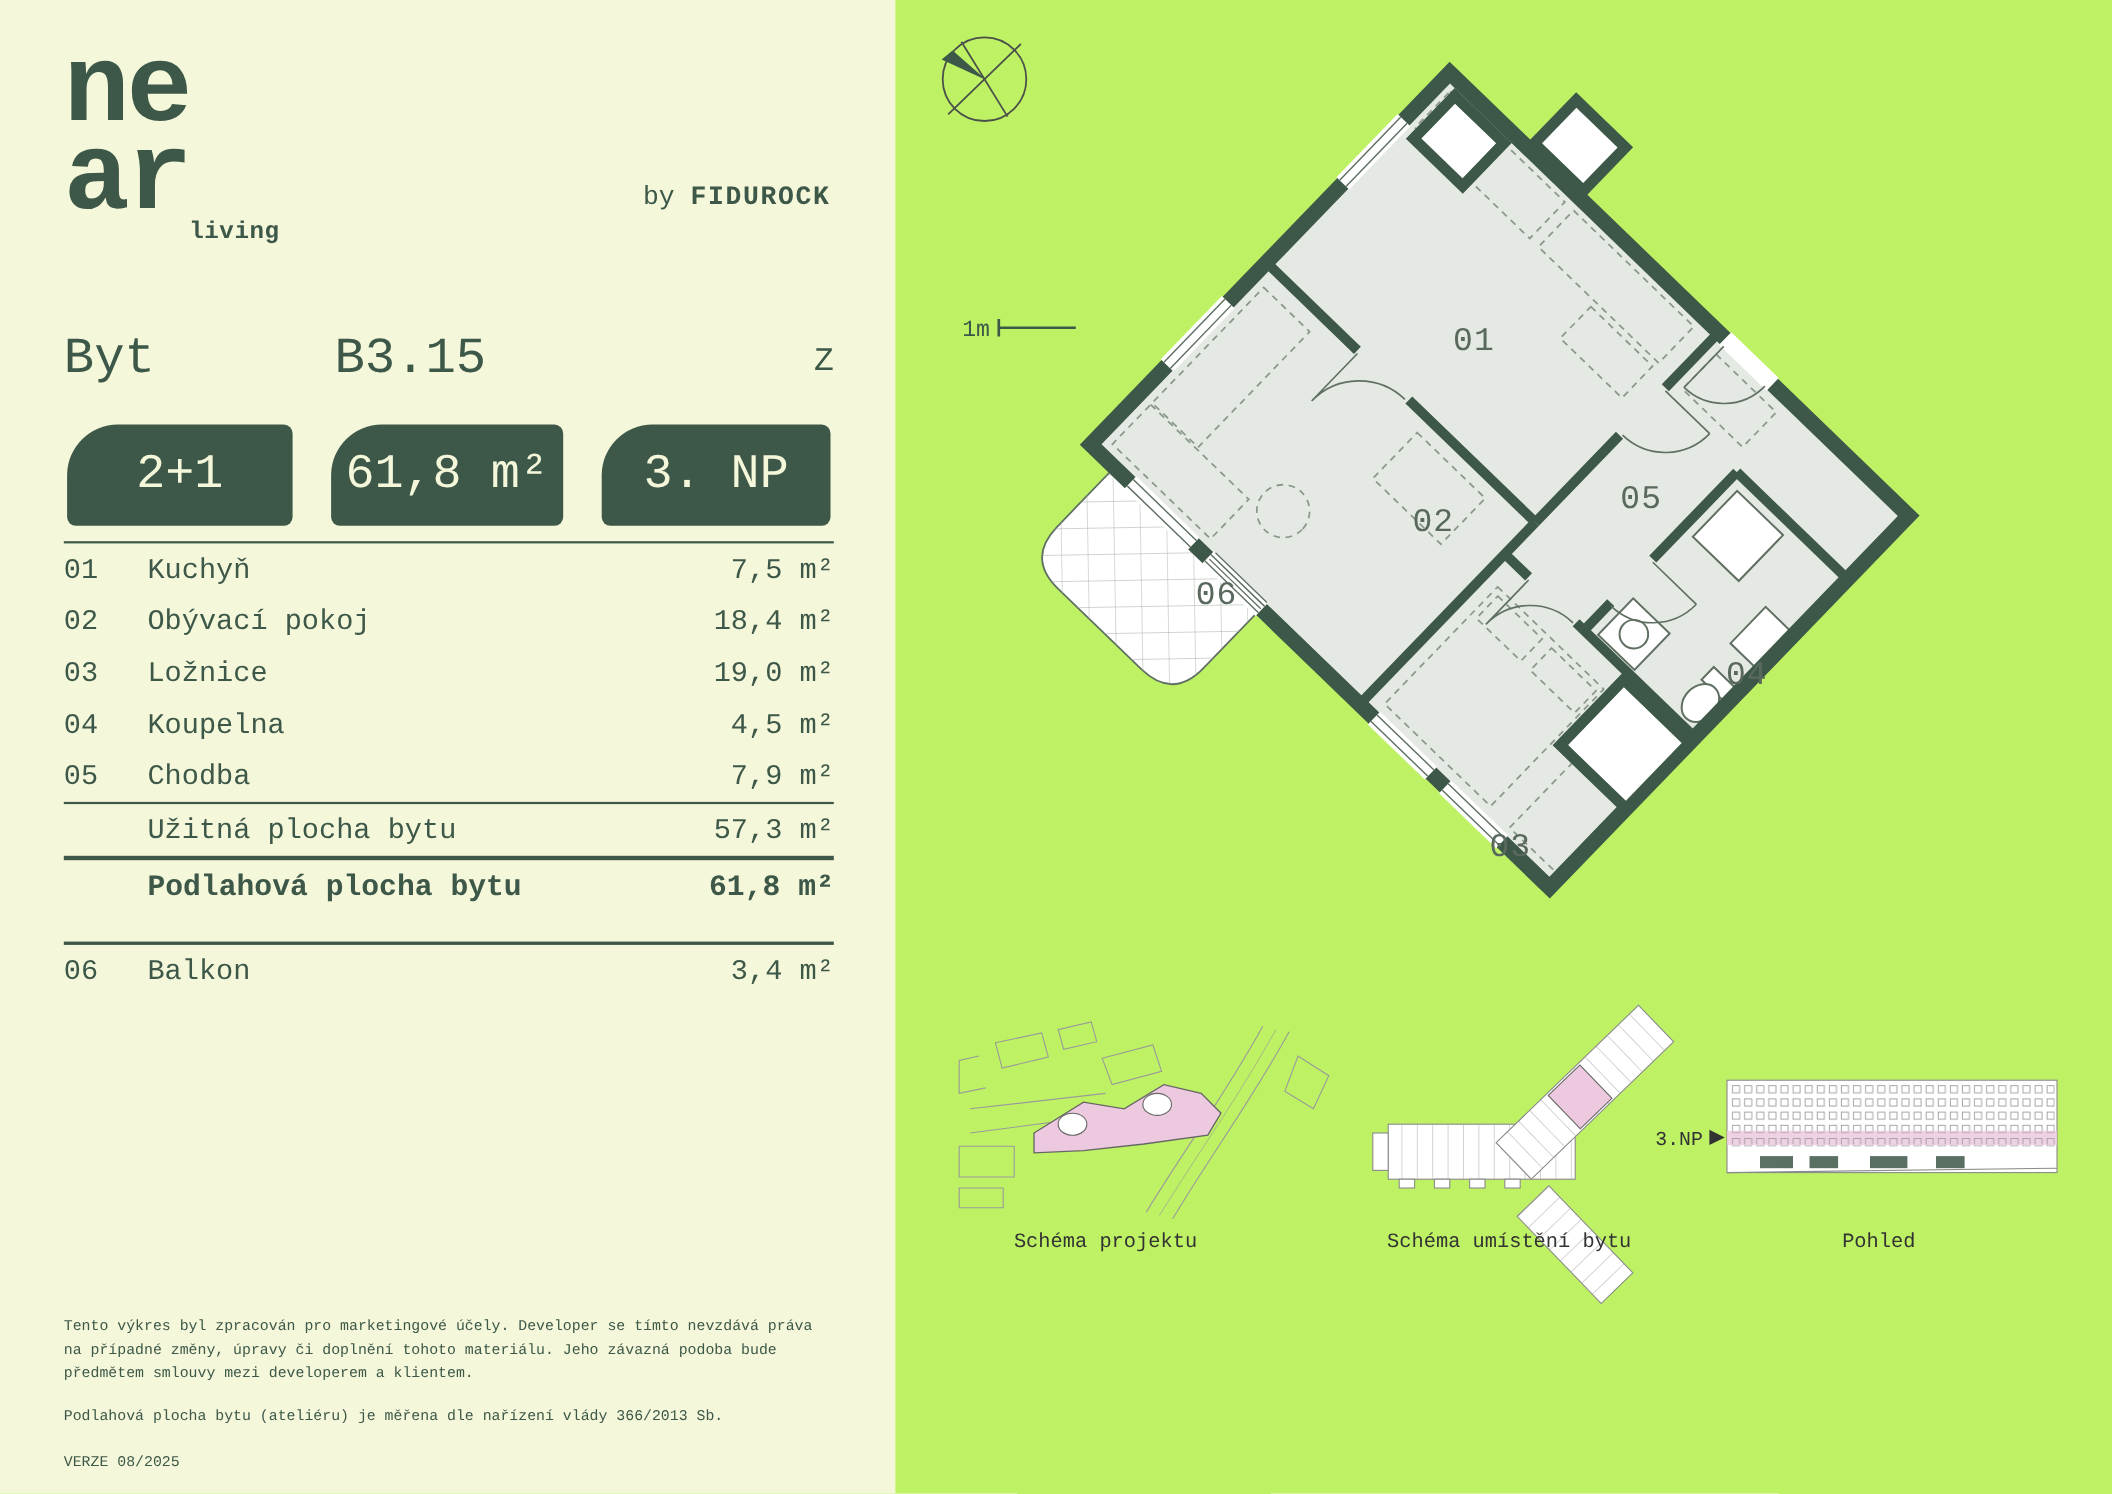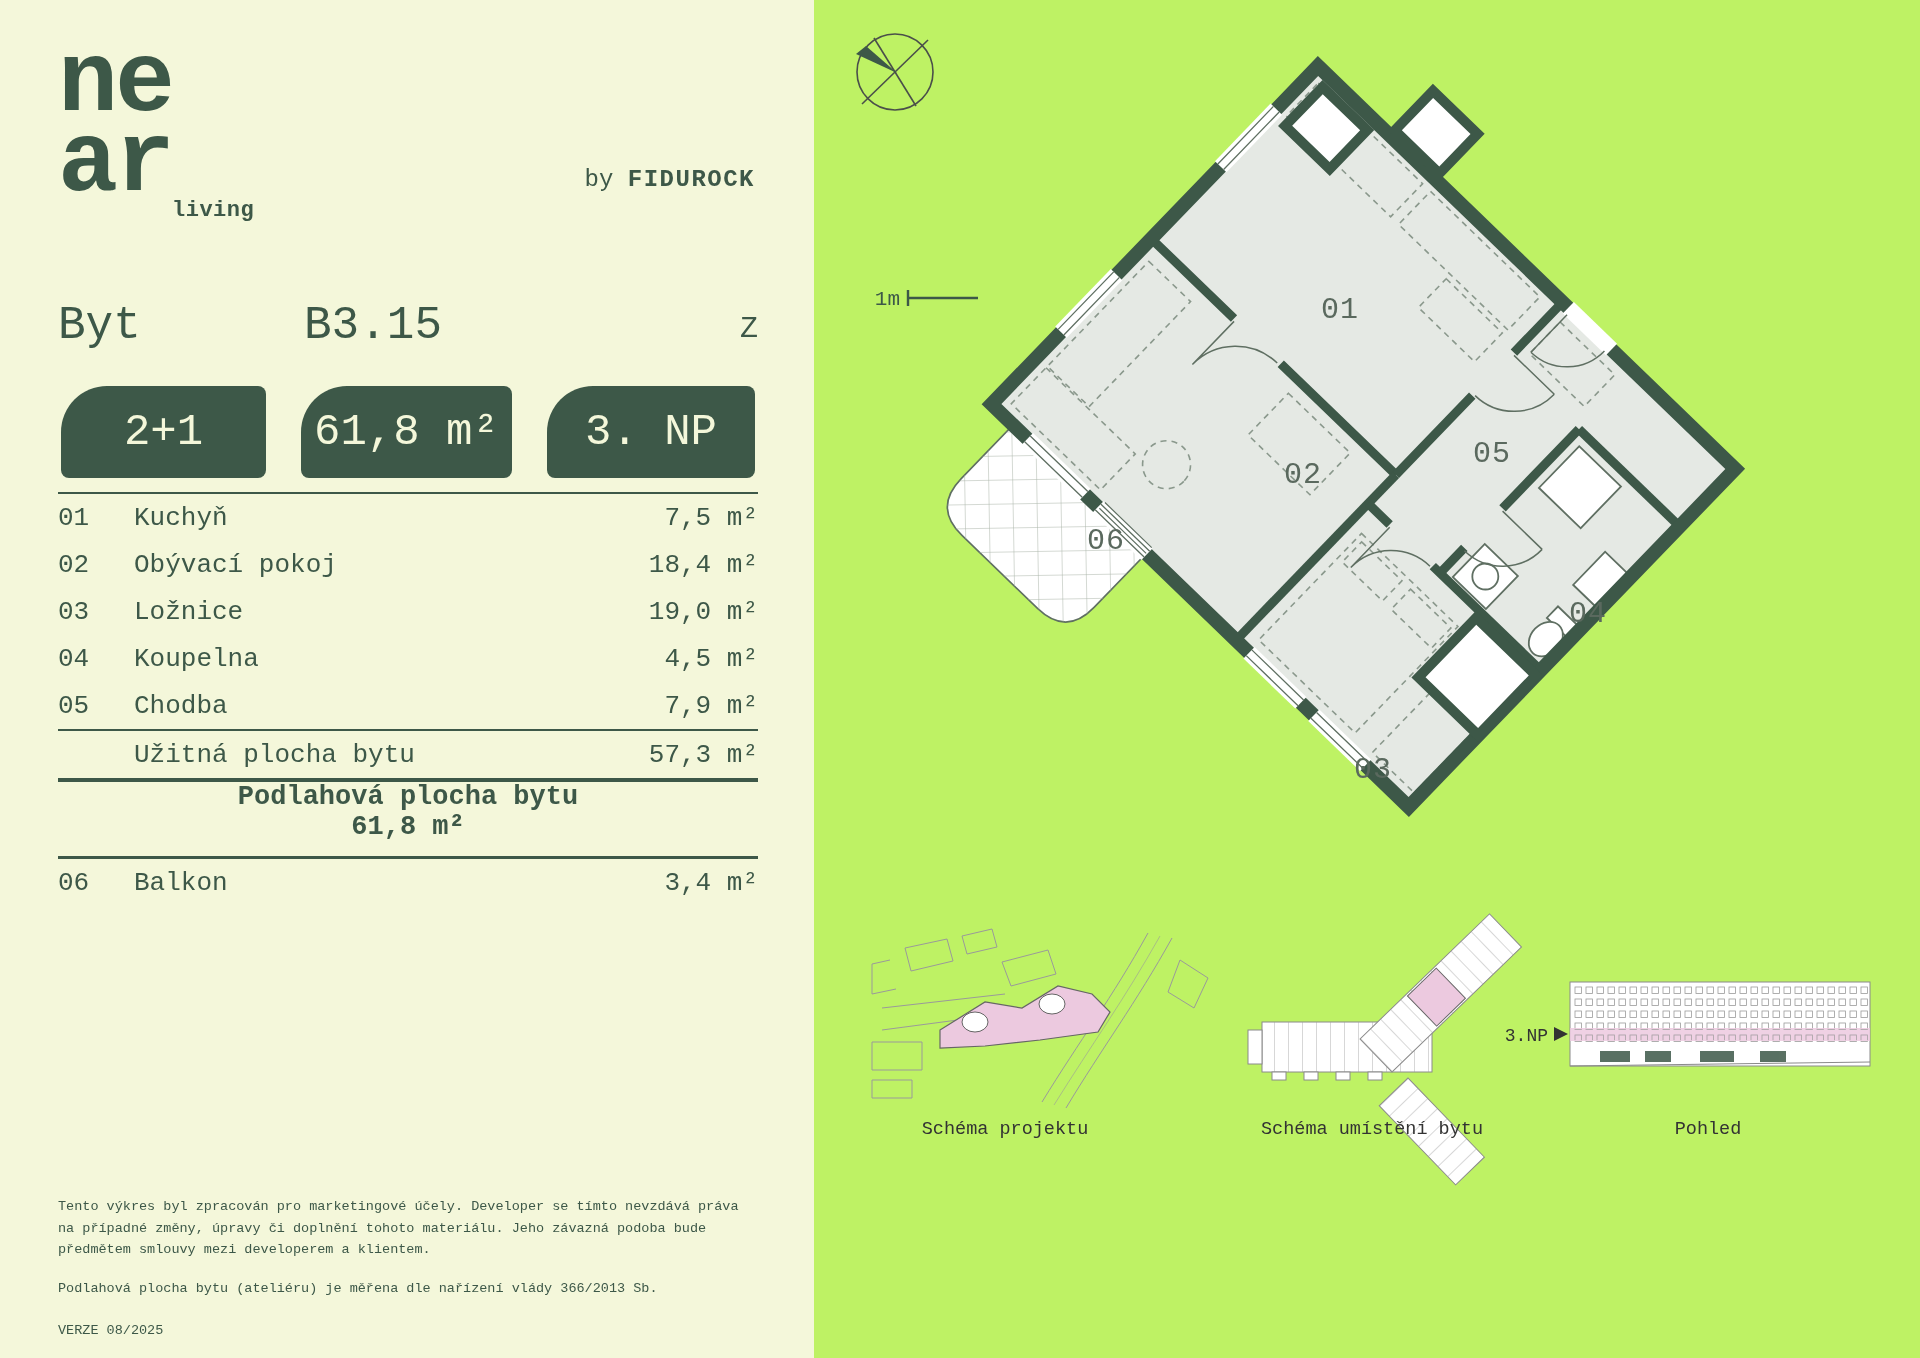--- a/index.html
+++ b/index.html
@@ -22,21 +22,21 @@
          justify-content:center;font-size:44px;border-radius:46px 8px 8px 8px;}
   .badge.b1{width:205px;}.badge.b2{width:211px;}.badge.b3{width:208px;}
   .rtable{position:absolute;left:58px;top:492px;width:700px;color:#3d5848;}
   .rule{background:#3d5848;height:2px;}
   .rule.thick{height:4px;}
   .rule.mid{height:3px;}
   .trow{display:flex;align-items:center;height:47px;font-size:26px;}
   .trow .num{width:76px;}
   .trow .name{flex:1;}
   .trow .val{text-align:left;}
-  .trow.total{font-weight:bold;height:52px;font-size:27px;flex-direction:column;}
+  .trow.total{font-weight:bold;height:52px;font-size:27px;}
   .spacer22{height:22px;}
   .footnotes{position:absolute;left:58px;top:1196px;width:700px;color:#3d5848;
              font-size:13.5px;line-height:1.6;}
   .footnotes .fp2{margin-top:17px;}
   .footnotes .fver{margin-top:21px;}
   
   .plan-svg{position:absolute;left:0;top:0;z-index:1;}
   
   .contact-bar{position:absolute;left:981px;top:1238px;width:802px;height:70px;
                background:#f4f7da;border-radius:40px 16px 16px 16px;z-index:2;

